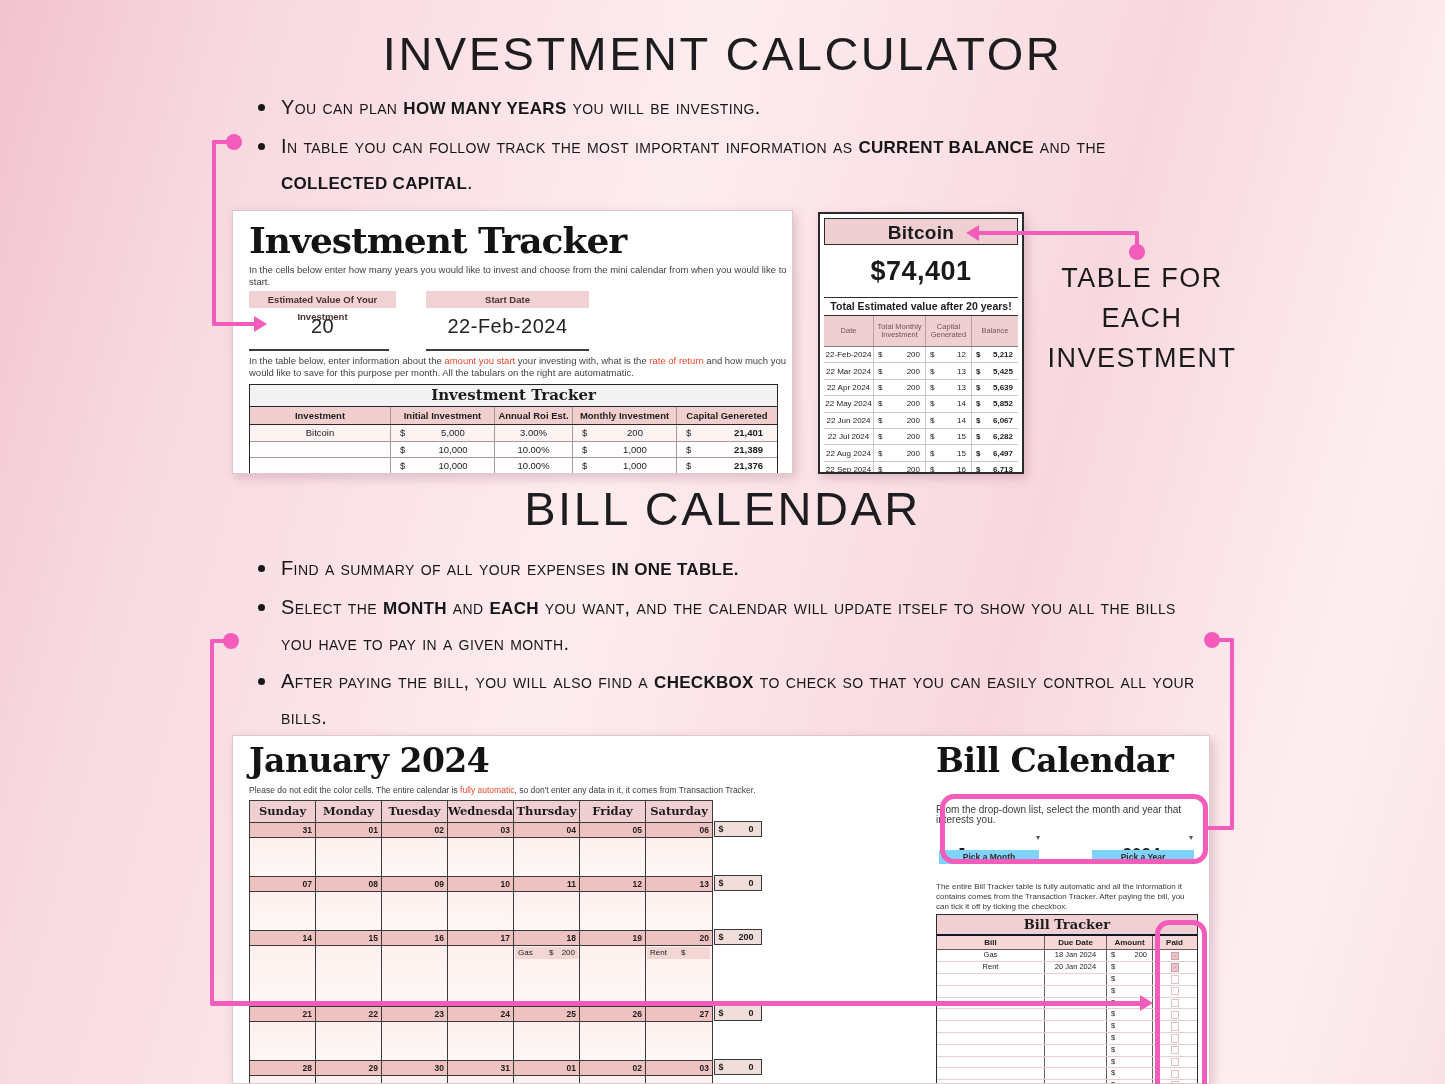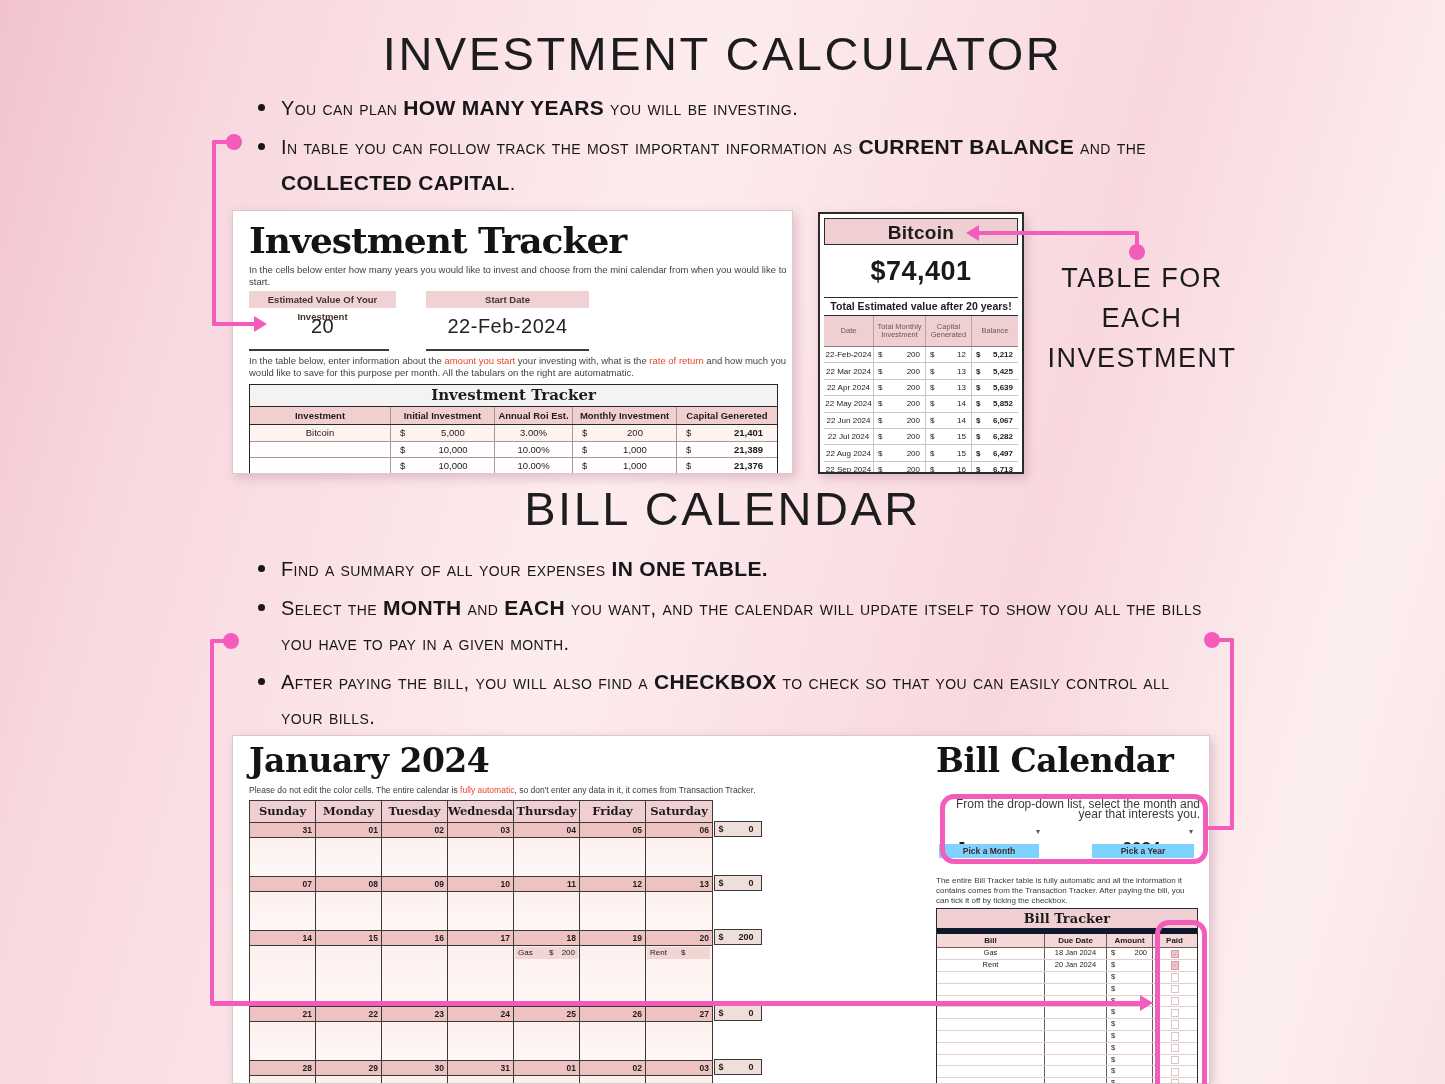--- a/index.html
+++ b/index.html
@@ -13,21 +13,21 @@
   #title-investment{top:26px;}
   #title-bill{top:481px;}
 
   
   .bullets{position:absolute;left:258px;width:952px;}
   #bullets-investment{top:90px;}
   #bullets-bill{top:551px;}
   .bullet{display:flex;margin-bottom:2px;}
   .dot{width:7px;height:7px;border-radius:50%;background:#17171a;margin:14px 16px 0 0;flex:none;}
   .bullet-text{font-variant:small-caps;font-size:20px;line-height:35.5px;letter-spacing:.4px;color:#17171a;}
-  .bullet-text .b{font-weight:700;font-variant:normal;font-size:21px;letter-spacing:.3px;}
+  .bullet-text .b{font-weight:700;font-variant:normal;font-size:17px;letter-spacing:.3px;}
   .r{color:#e8472b;}
 
   
   .card{position:absolute;background:#fff;box-shadow:3px 4px 10px rgba(150,80,110,.28);box-sizing:border-box;}
 
   
   #card-tracker{left:232px;top:210px;width:561px;height:264px;border:1px solid #dcc9cc;padding:8px 16px;overflow:hidden;}
   .serif-title{font-family:"DejaVu Serif","Liberation Serif",serif;font-weight:900;color:#141414;}
   #tracker-title{font-size:36px;line-height:42px;letter-spacing:-1px;}
   .small-text{font-size:9.5px;line-height:12px;color:#3f3f3f;width:538px;margin-top:3px;}
@@ -116,36 +116,36 @@
   .cal-total .val{flex:1;text-align:right;padding-right:7px;}
   .cal-event{position:absolute;top:1px;left:1px;width:63px;height:12px;background:#f1d6d3;
     font-size:8px;line-height:12px;display:flex;}
   .cal-event .ev-label{padding-left:3px;}
   .cal-event .ev-cur{position:absolute;left:34px;}
   .cal-event .ev-amt{position:absolute;right:3px;}
 
   
   .bill{position:absolute;left:703px;top:6px;width:264px;}
   #bill-title{font-size:33px;line-height:38px;letter-spacing:-.5px;}
-  .bill-note1{font-size:12px;line-height:10px;color:#3a3a3a;margin-top:19px;text-align:right;}
+  .bill-note1{font-size:10px;line-height:10px;color:#3a3a3a;margin-top:25px;}
   .picker-row{position:relative;height:24px;margin-top:1px;}
   .picker-val{position:absolute;top:0;width:105px;text-align:center;font-weight:700;font-size:17px;color:#1e1e1e;margin-top:19px;}
   #month-val{left:0;}
   #year-val{left:153px;}
   .dd-icon{position:absolute;top:7px;font-size:8px;color:#555;}
   #month-dd{left:100px;}
   #year-dd{left:253px;}
   .pick-row{position:relative;height:15px;}
   .pick-cell{position:absolute;height:14px;line-height:14px;background:#7dd3fc;font-weight:700;font-size:8.5px;
     text-align:center;color:#3c2b2b;}
   #pick-month{left:3px;width:100px;}
   #pick-year{left:156px;width:102px;}
   .bill-note2{font-size:8px;line-height:9.8px;color:#3a3a3a;margin-top:17px;width:258px;}
   .bill-table{margin-top:3px;width:262px;border:1.5px solid #2b2b2b;box-sizing:border-box;}
-  .bt-band{background:#f0d0d3;border-bottom:6px solid #0f172a;text-align:center;
+  .bt-band{background:#f0d0d3;border-bottom:2px solid #0f172a;text-align:center;
     font-family:"DejaVu Serif","Liberation Serif",serif;font-weight:900;font-size:13px;height:19px;line-height:19px;}
   .bt-head{display:flex;background:#f5d7d8;height:13px;line-height:13px;font-size:8px;font-weight:700;text-align:center;border-bottom:1px solid #6b5b5b;}
   .bt-row{display:flex;height:10.8px;font-size:7.5px;border-top:1px solid #e2cfcf;align-items:center;background:#fff;}
   .bt-row:first-child{border-top:none;}
   .btc0{width:108px;text-align:center;border-right:1px solid #6b5b5b;box-sizing:border-box;height:100%;line-height:10.3px;}
   .btc1{width:62px;text-align:center;border-right:1px solid #6b5b5b;box-sizing:border-box;height:100%;line-height:10.3px;}
   .btc2{width:46px;border-right:1px solid #6b5b5b;box-sizing:border-box;height:100%;display:flex;line-height:10.3px;}
   .btc2 .bcur{padding-left:4px;}
   .btc2 .bval{flex:1;text-align:right;padding-right:5px;}
   .btc3{flex:1;height:100%;display:flex;align-items:center;justify-content:center;}

